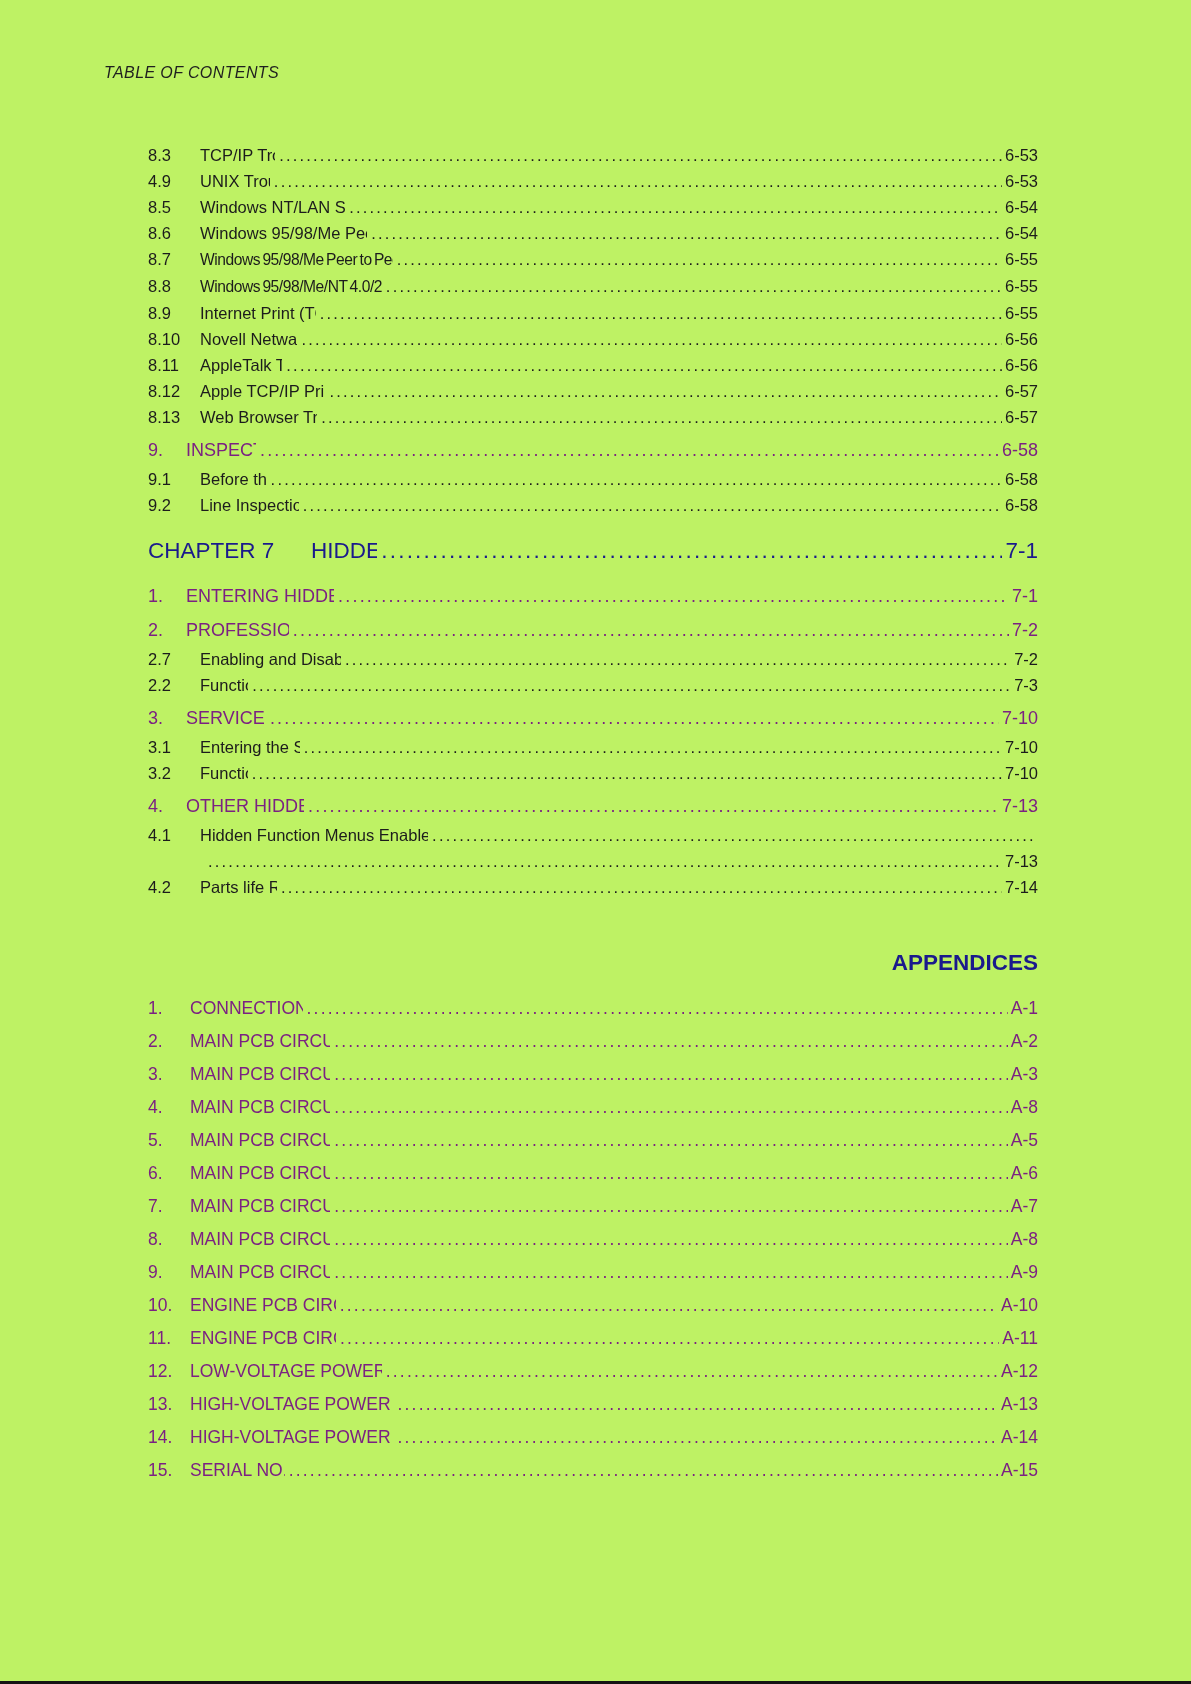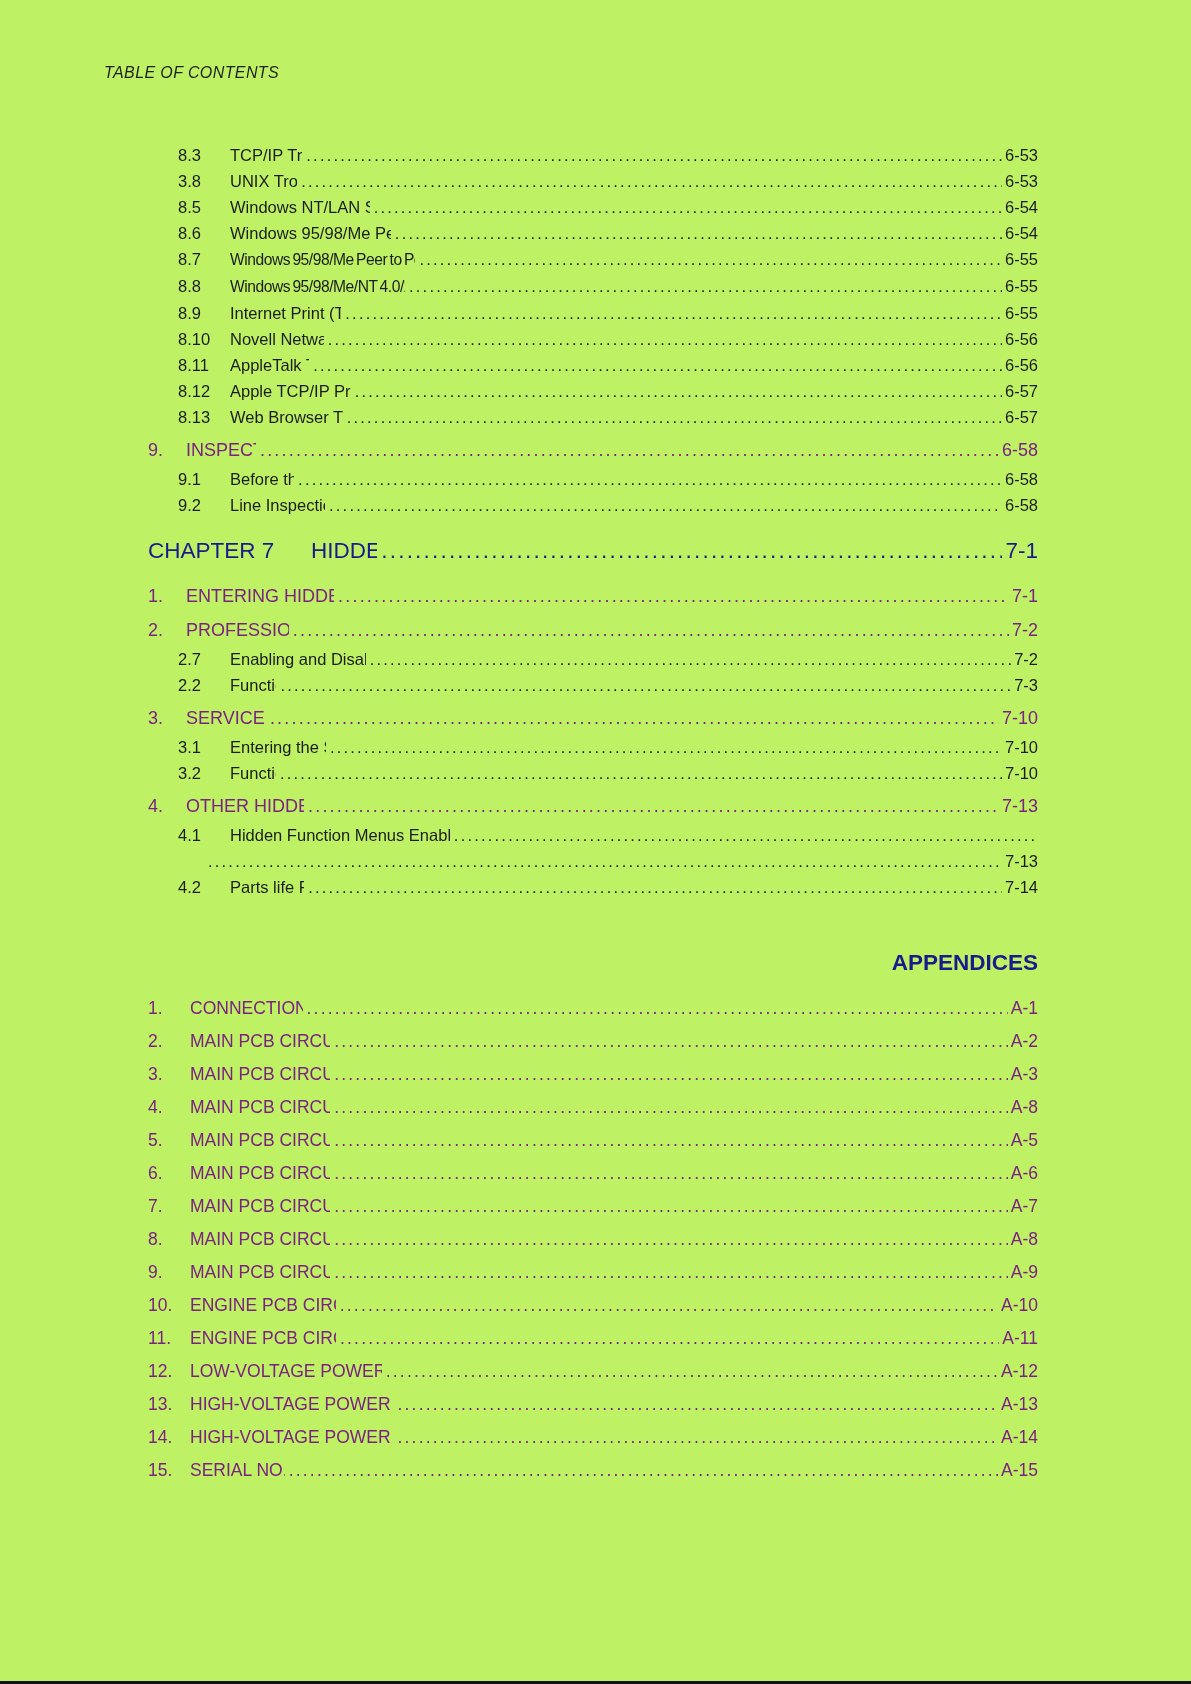--- a/index.html
+++ b/index.html
@@ -43,21 +43,21 @@
     overflow: hidden;
     white-space: nowrap;
     margin: 0 3px 0 4px;
   }
   .leader::after {
     content: "........................................................................................................................................................................................................................................................";
     letter-spacing: 2.2px;
   }
   .page-num { flex: 0 0 auto; white-space: nowrap; }
 
-  .row.sub .num { margin-left: 30px; width: 52px; }
+  .row.sub .num { width: 52px; }
   .row.narrow .title { font-size: 15.6px; letter-spacing: -0.45px; word-spacing: -1.6px; }
 
   .row.top {
     color: var(--purple, #7b2182);
     font-size: 18px;
     line-height: 28px;
     margin: 6px 0 2px;
   }
   .row.top .num { width: 38px; }
 
@@ -114,21 +114,21 @@
   <div class="running-header">TABLE OF CONTENTS</div>
 
   <div class="toc">
       <div class="row sub">
         <span class="num">8.3</span>
         <span class="title">TCP/IP Troubleshooting</span>
         <span class="leader"></span>
         <span class="page-num">6-53</span>
       </div>
       <div class="row sub">
-        <span class="num">3.8</span>
+        <span class="num">4.9</span>
         <span class="title">UNIX Troubleshooting</span>
         <span class="leader"></span>
         <span class="page-num">6-53</span>
       </div>
       <div class="row sub">
         <span class="num">8.5</span>
         <span class="title">Windows NT/LAN Server (TCP/IP) Troubleshooting</span>
         <span class="leader"></span>
         <span class="page-num">6-54</span>
       </div>

